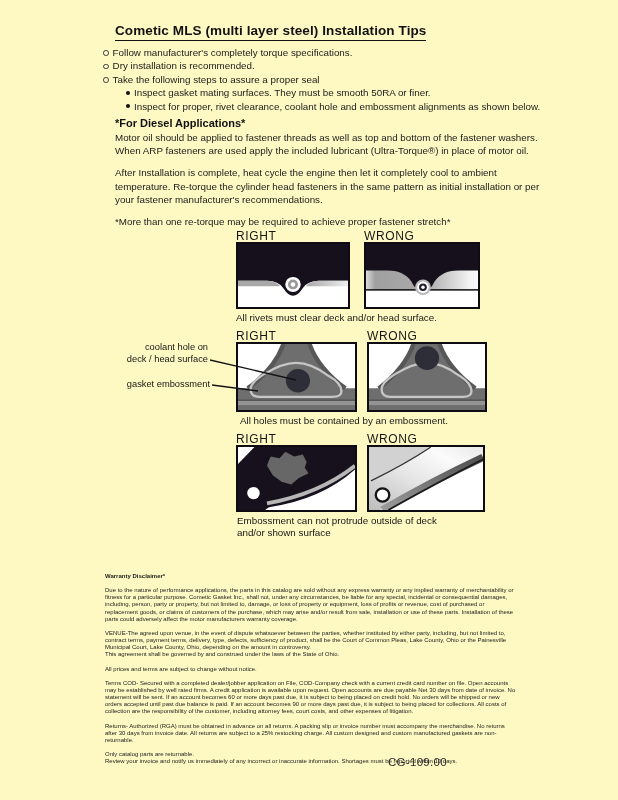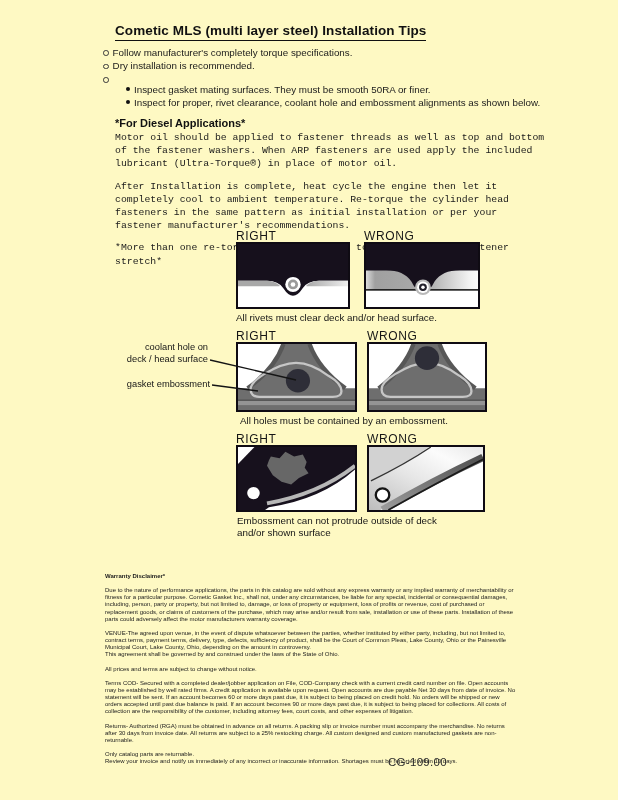--- a/index.html
+++ b/index.html
@@ -12,21 +12,21 @@
     font-size:13.5px;font-weight:bold;letter-spacing:.1px;color:#111;
     border-bottom:1.6px solid #111;padding-bottom:2px;display:inline-block;
   }
   .bullets{position:absolute;left:103px;top:46px;width:450px;font-size:9.8px;line-height:13.4px;}
   .b{display:flex;align-items:flex-start;}
   .b .dot{flex:0 0 auto;width:3.6px;height:3.6px;border:1px solid #3a3a3a;border-radius:50%;margin:4.2px 4px 0 0;}
   .b.sub{margin-left:23px;}
   .b .dotf{flex:0 0 auto;width:4px;height:4px;background:#111;border-radius:50%;margin:4.4px 4px 0 0;}
   .diesel{position:absolute;left:115px;top:117px;width:433px;}
   .diesel h2{margin:0 0 2px 0;font-size:11px;font-weight:bold;color:#111;}
-  .diesel p{margin:0 0 9px 0;font-size:9.8px;line-height:13.2px;font-family:Liberation Mono, monospace;}
+  .diesel p{margin:0 0 9px 0;font-size:9.8px;line-height:13.2px;}
   .dlabel{position:absolute;font-size:12px;letter-spacing:.6px;color:#161616;}
   .panel{position:absolute;border:2px solid #0f0b13;box-sizing:border-box;background:#fff;}
   .panel svg{display:block;width:100%;height:100%;}
   .dcaption{position:absolute;font-size:9.8px;line-height:11.5px;color:#151515;}
   .ann{position:absolute;font-size:9.3px;line-height:11.6px;text-align:right;color:#161616;width:110px;}
   .leader{position:absolute;left:110px;top:338px;}
   .disclaimer{position:absolute;left:105px;top:573px;width:413px;font-size:6px;line-height:7.15px;color:#1c1c1c;}
   .disclaimer .head{font-weight:bold;margin:0 0 7px 0;}
   .disclaimer p{margin:0;}
   .disclaimer .blk{margin:0 0 7px 0;}
@@ -43,20 +43,21 @@
     <div class="b">
       <span class="dot"></span>
       <span>Follow manufacturer's completely torque specifications.</span>
     </div>
     <div class="b">
       <span class="dot"></span>
       <span>Dry installation is recommended.</span>
     </div>
     <div class="b">
       <span class="dot"></span>
+      <span>Take the following steps to assure a proper seal</span>
     </div>
     <div class="b sub">
       <span class="dotf"></span>
       <span>Inspect gasket mating surfaces.  They must be smooth 50RA or finer.</span>
     </div>
     <div class="b sub">
       <span class="dotf"></span>
       <span>Inspect for proper, rivet clearance, coolant hole and embossment alignments as shown below.</span>
     </div>
   </div>

